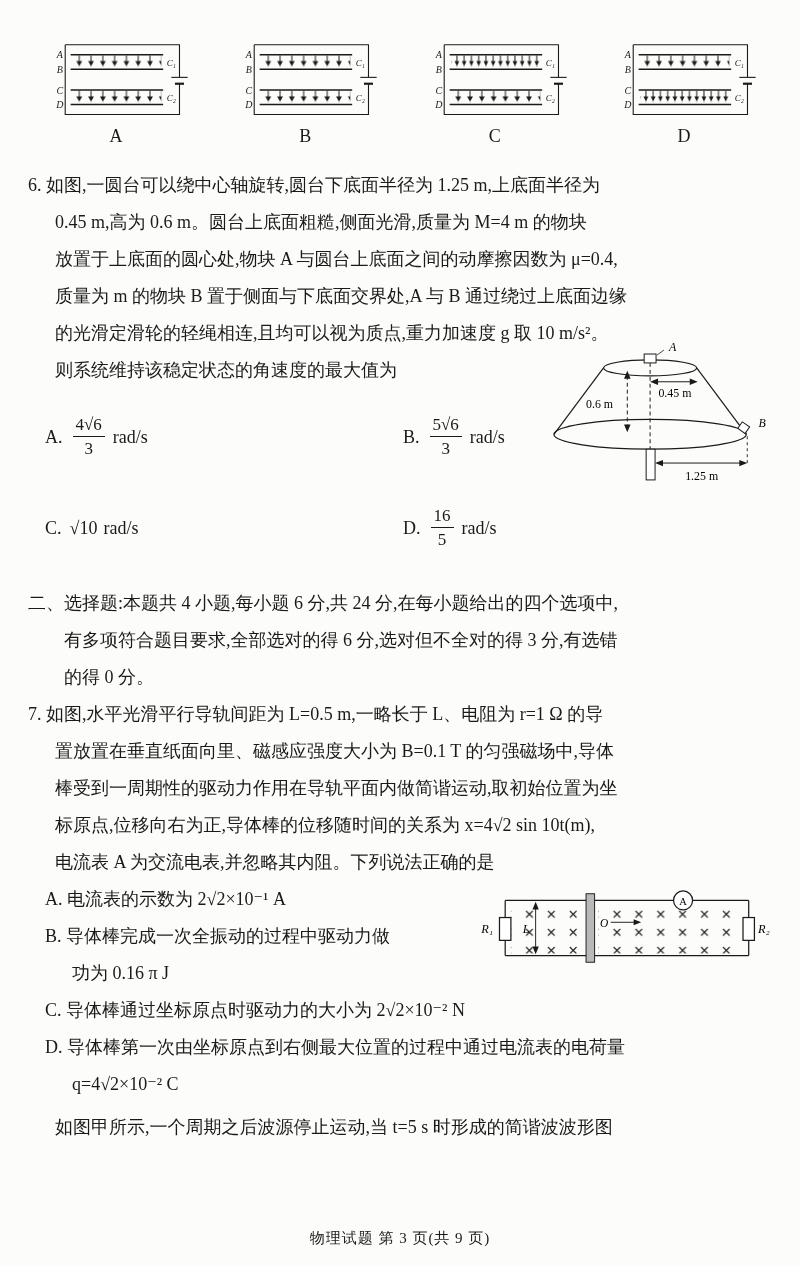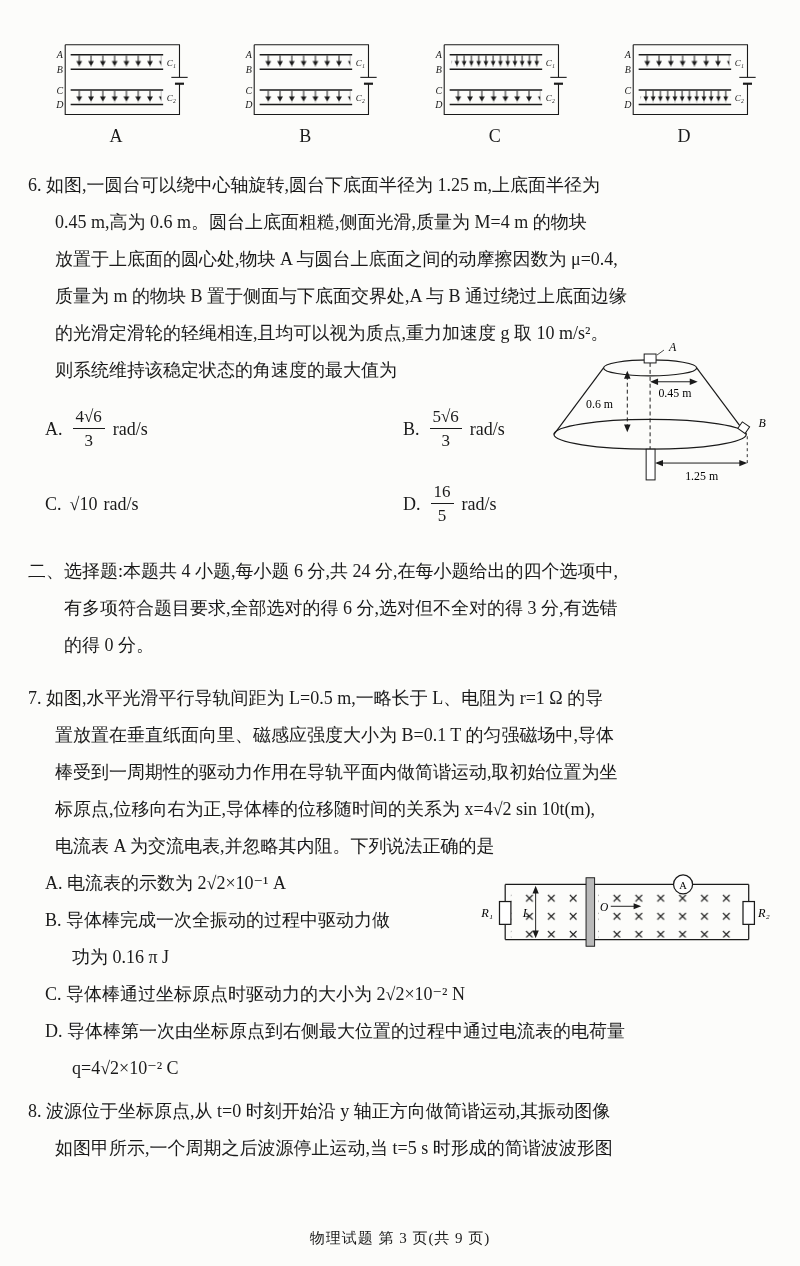--- a/index.html
+++ b/index.html
@@ -12,27 +12,27 @@
   .figblock{display:flex;flex-direction:column;align-items:center}
   .figblock svg{display:block}
   .figlabel{margin-top:5px;font-size:18px;line-height:22px}
   .q6{margin-top:20px}
   .q6bottom{display:flex;align-items:flex-start}
   .q6left{width:520px;flex:0 0 520px}
   .q6fig{flex:1;display:flex;justify-content:flex-end;margin-top:-10px}
   .opts{display:grid;grid-template-columns:358px 1fr;row-gap:12px;padding-left:17px;margin-top:8px}
   .opt{display:flex;align-items:center;line-height:26px}
   .optlabel{margin-right:8px}
-  .frac{display:inline-block;text-align:center;vertical-align:middle;margin:8px 2px}
+  .frac{display:inline-block;text-align:center;vertical-align:middle;margin:16px 2px}
   .frac .num,.frac .den{display:block;padding:0 3px;line-height:23px;font-size:17px}
   .frac .den{border-top:1.2px solid #1a1a1a}
   .unit{margin-left:6px}
   .sec{margin-top:18px;font-weight:normal}
   .cont2{padding-left:36px}
-  .q7{margin-top:16px}
+  .q7{margin-top:0}
   .q7mid{display:flex;align-items:flex-start}
   .q7opts{flex:0 0 450px;width:450px}
   .q7fig{flex:1;display:flex;justify-content:flex-end;padding-top:8px}
   .optline{line-height:37px;padding-left:17px;white-space:nowrap}
   .optcont{padding-left:44px}
   .q8{margin-top:6px}
   .footer{position:absolute;left:0;bottom:18px;width:100%;text-align:center;font-size:15px;letter-spacing:1px}
   svg text{font-family:"Liberation Serif","DejaVu Serif",serif}
 </style>
 </head>
@@ -306,19 +306,18 @@
           <text x="215" y="16.5" font-size="11" text-anchor="middle">A</text>
         </svg>
       </div>
     </div>
     <div class="optline">C. 导体棒通过坐标原点时驱动力的大小为 2√2×10⁻² N</div>
     <div class="optline">D. 导体棒第一次由坐标原点到右侧最大位置的过程中通过电流表的电荷量</div>
     <div class="optline optcont">q=4√2×10⁻² C</div>
   </div>
 
   <div class="q8">
-    <div class="line">8. 波源位于坐标原点,从 t=0 时刻开始沿 y 轴正方向做简谐运动,其振动图像</div>
     <div class="line cont">如图甲所示,一个周期之后波源停止运动,当 t=5 s 时形成的简谐波波形图</div>
   </div>
 
 </div>
 
 <div class="footer">物理试题  第 3 页(共 9 页)</div>
 
 </body></html>

